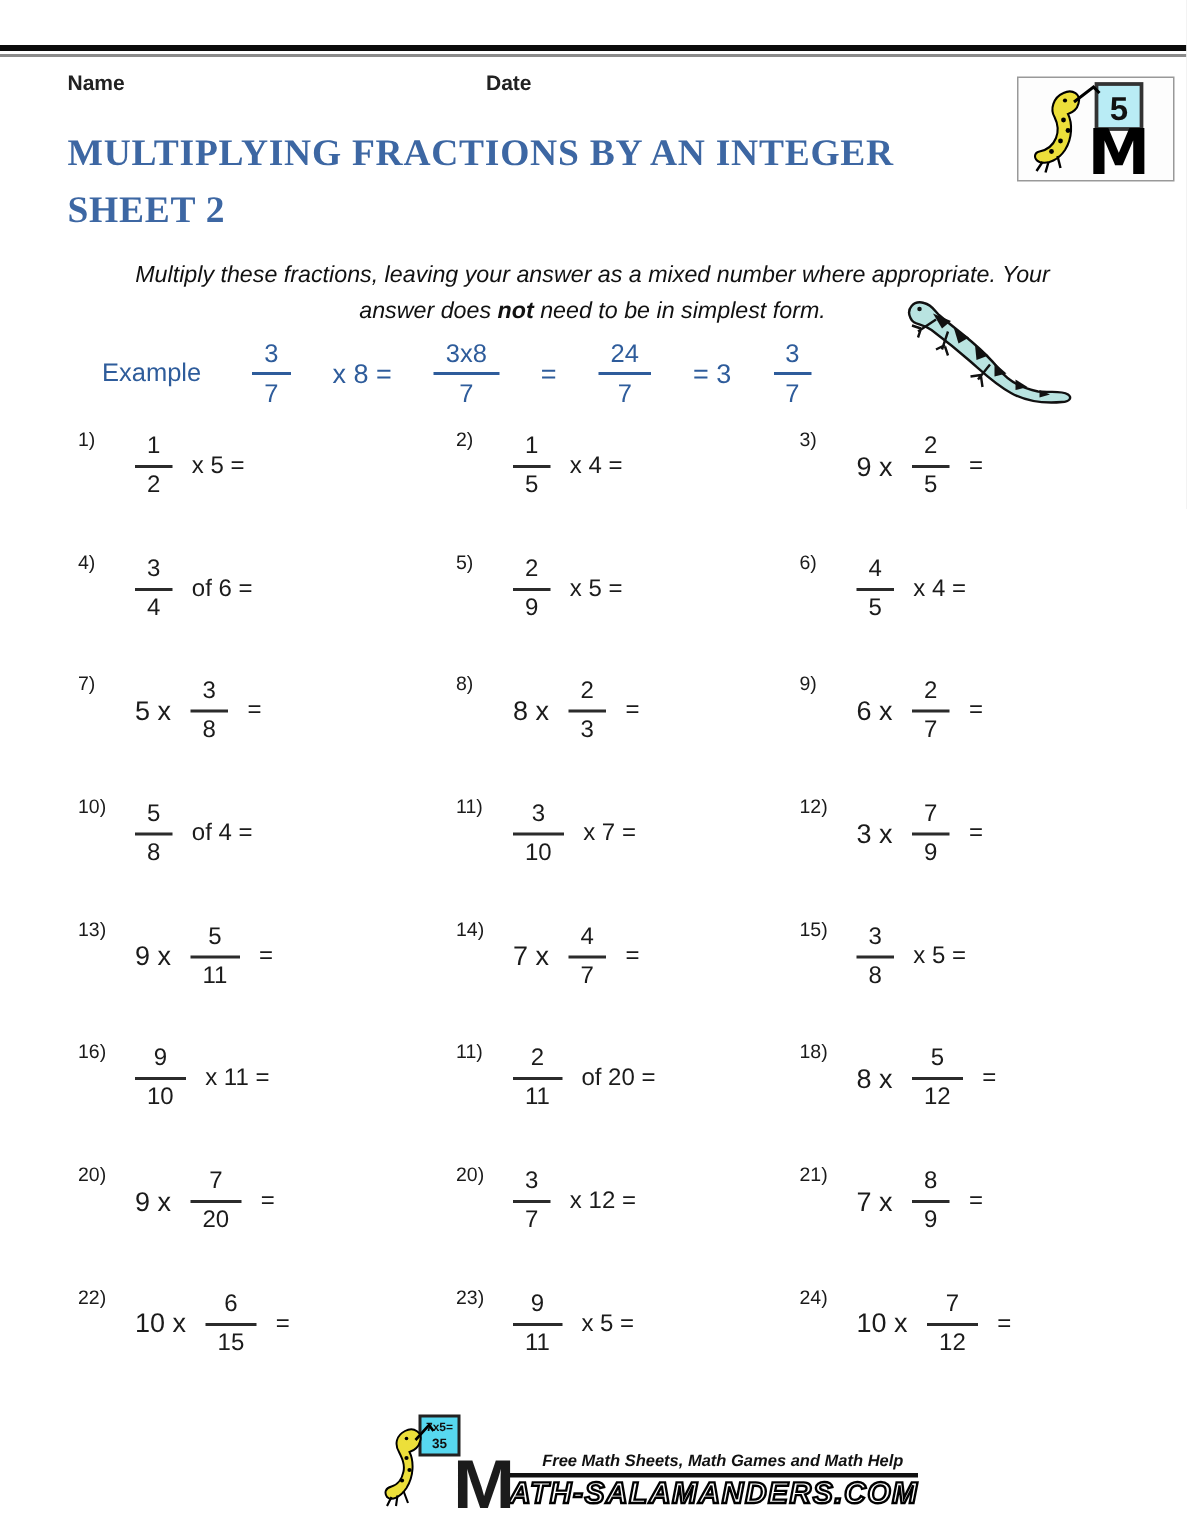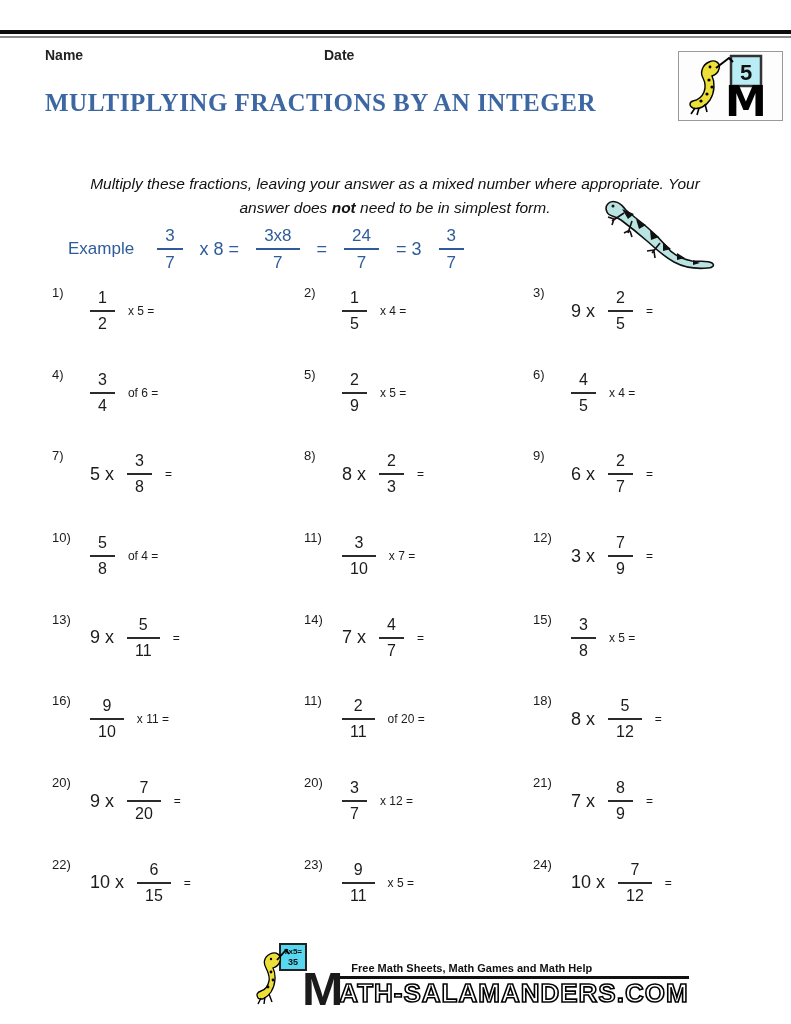--- a/index.html
+++ b/index.html
@@ -26,49 +26,49 @@
     font-family:Liberation Serif, serif; font-weight:bold;
     font-size:25px; line-height:38px; color:#3d67a3; letter-spacing:.5px; }
 
   .instructions {
     position:absolute; left:65px; top:172px; width:660px;
     text-align:center; font-style:italic; font-size:15.5px; line-height:1.55; color:#111;
   }
 
   .example-row {
     position:absolute; left:68px; top:227px; display:flex; align-items:center;
-    gap:17px; color:#2e5c9b; font-size:18px;
+    gap:28px; color:#2e5c9b; font-size:18px;
   }
   .example-label { font-size:17px; margin-right:6px; }
 
   .frac { display:inline-flex; flex-direction:column; align-items:center; text-align:center; font-size:16px; line-height:1; }
   .frac .fnum { padding:0 8px 4px; display:block; }
   .frac .fden { border-top:2px solid #2b2b2b; padding:4px 8px 0; display:block; width:100%; }
   .exfrac { color:#2e5c9b; font-size:17px; }
   .exfrac .fden { border-top-color:#2e5c9b; }
 
   .lizard { position:absolute; left:600px; top:197px; }
 
   .problems {
     position:absolute; left:52px; top:283px; width:712px;
     display:grid; grid-template-columns:252px 229px 231px; grid-auto-rows:81.7px;
   }
   .problem { display:flex; align-items:center; height:56px; }
   .pnum { font-size:13px; width:26px; margin-right:12px; align-self:flex-start; padding-top:2px; flex:none; }
   .pre { font-size:18px; margin-right:13px; white-space:nowrap; }
   .problem .frac { margin-right:13px; }
-  .post { font-size:12px; white-space:nowrap; }
+  .post { font-size:16px; white-space:nowrap; }
 
   .footer { position:absolute; left:256px; top:942px; display:flex; align-items:flex-end; }
   .big-m { font-weight:900; font-size:46px; line-height:.78; letter-spacing:-3px;
            transform:scaleX(1.08); transform-origin:left bottom; margin:0 0 -2px -6px; }
-  .footer-col { display:flex; flex-direction:column; align-items:flex-start; margin-left:2px; }
+  .footer-col { display:flex; flex-direction:column; align-items:center; margin-left:2px;font-style:italic; }
   .tagline { font-size:11px; font-weight:bold; color:#111; padding-left:12px; }
   .footer-rule { height:3px; background:#111; width:100%; margin:2px 0 1px; }
-  .site-text { font-weight:900; font-size:26px; letter-spacing:1px; color:#000; line-height:1; }
+  .site-text { font-weight:900; font-size:20px; letter-spacing:1px; color:#000; line-height:1; }
   @supports (-webkit-text-stroke: 2px black) {
     .site-text { -webkit-text-stroke:1.6px #000; color:#fff; }
     .big-m { -webkit-text-stroke:0px; }
   }
 </style>
 </head>
 <body>
 
 <div class="page">
 
@@ -93,20 +93,21 @@
         <circle cx="30" cy="28" r="1.6" fill="#000"></circle>
         <circle cx="33" cy="35" r="1.6" fill="#000"></circle>
         <circle cx="28" cy="42" r="1.6" fill="#000"></circle>
         <circle cx="22" cy="49" r="1.6" fill="#000"></circle>
       </g>
     </svg>
   </div>
 
   <div class="title">
     <div>MULTIPLYING FRACTIONS BY AN INTEGER</div>
+    <div>SHEET 2</div>
   </div>
 
   <p class="instructions"><span>Multiply these fractions, leaving your answer as a mixed number where appropriate. Your answer does </span><b>not</b><span> need to be in simplest form.</span></p>
 
   <div class="example-row">
     <span class="example-label">Example</span>
     <span class="frac exfrac">
       <span class="fnum">3</span>
       <span class="fden">7</span>
     </span>

